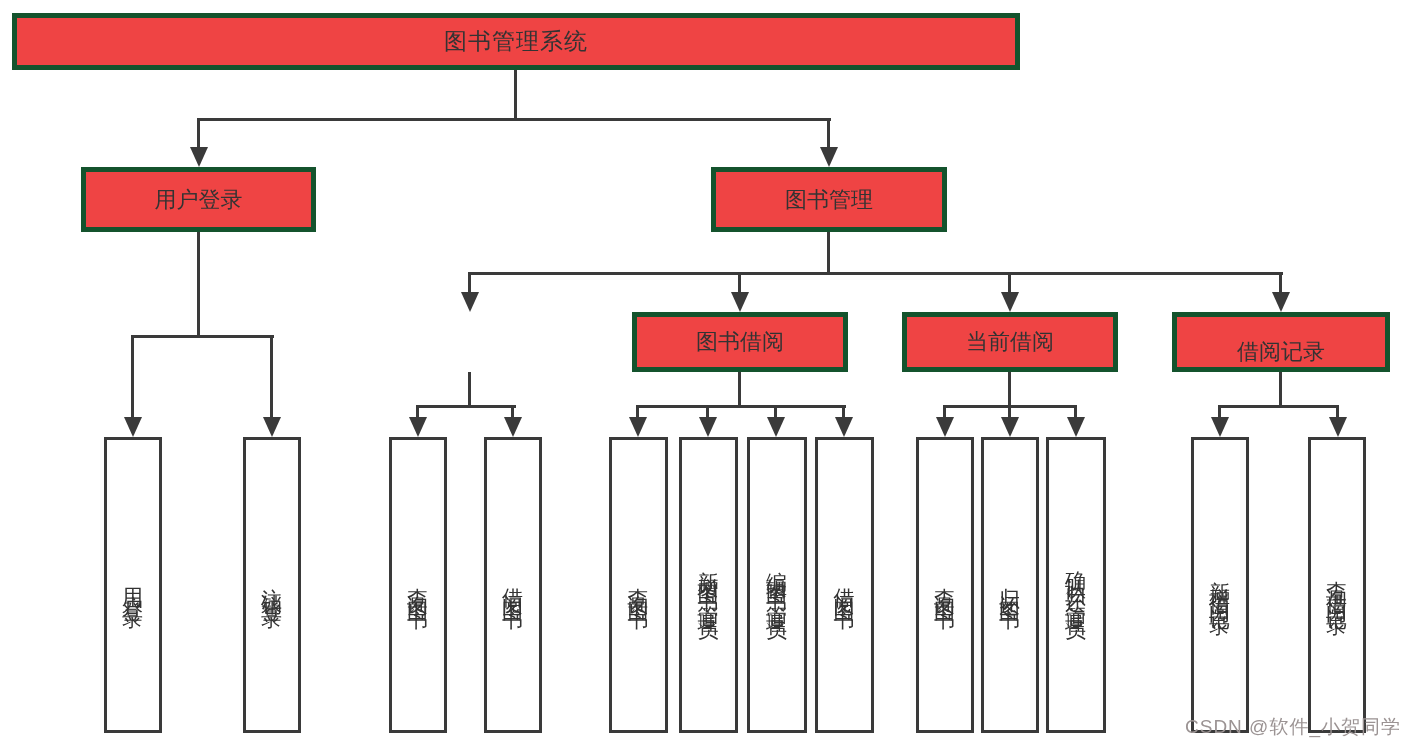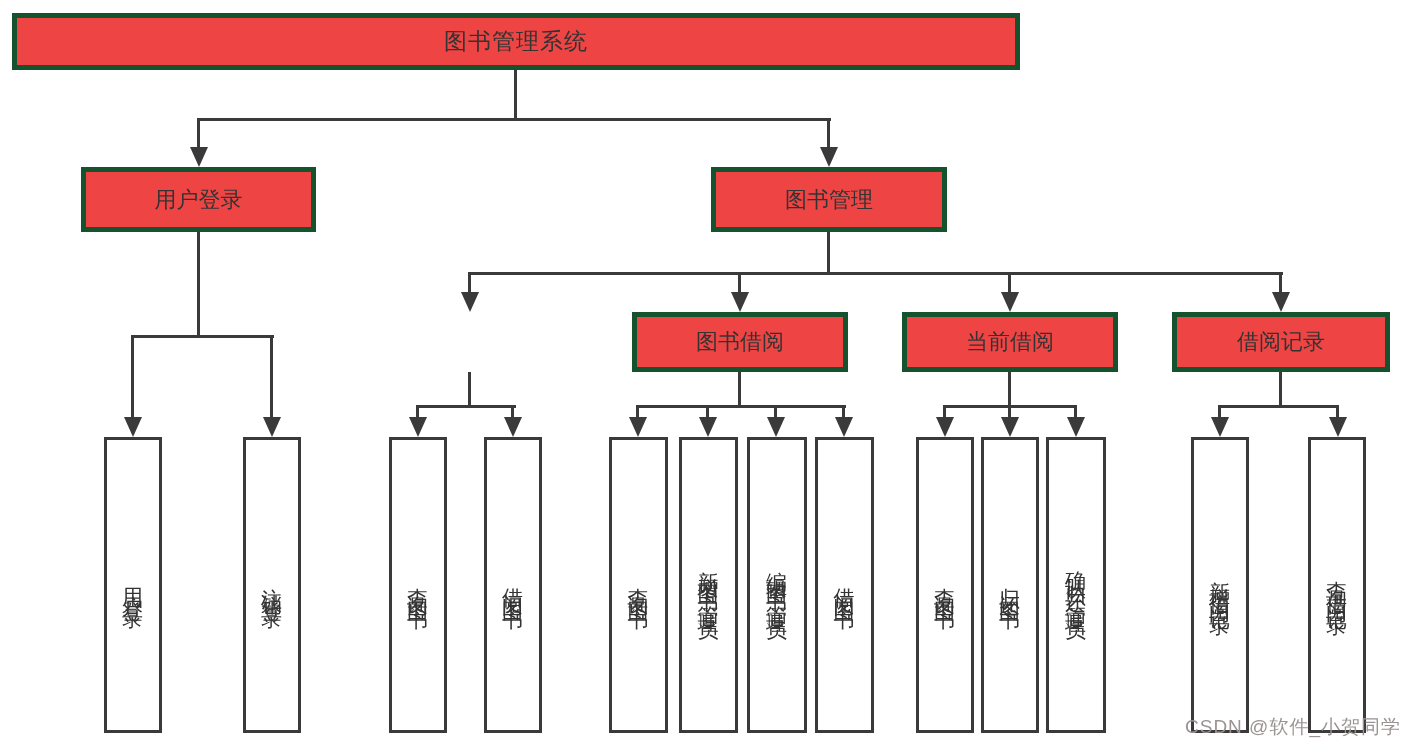--- a/index.html
+++ b/index.html
@@ -73,21 +73,21 @@
   <div class="arrow" style="left:731px;top:292px;"></div>
   <div class="arrow" style="left:1001px;top:292px;"></div>
   <div class="arrow" style="left:1272px;top:292px;"></div>
 
   <div class="box" style="left:902px;top:312px;width:216px;height:60px;">
     <span>当前借阅</span>
   </div>
   <div class="box" style="left:632px;top:312px;width:216px;height:60px;">
     <span>图书借阅</span>
   </div>
-  <div class="box" style="left:1172px;top:312px;width:218px;height:60px;">
+  <div class="box" style="left:1172px;top:312px;width:218px;height:60px;align-items:flex-end;">
     <span>借阅记录</span>
   </div>
 
   <div class="vline" style="left:468px;top:372px;height:33px;"></div>
   <div class="hline" style="left:416px;top:405px;width:100px;"></div>
   <div class="vline" style="left:416px;top:405px;height:14px;"></div>
   <div class="vline" style="left:511px;top:405px;height:14px;"></div>
   <div class="arrow" style="left:409px;top:417px;"></div>
   <div class="arrow" style="left:504px;top:417px;"></div>
 

